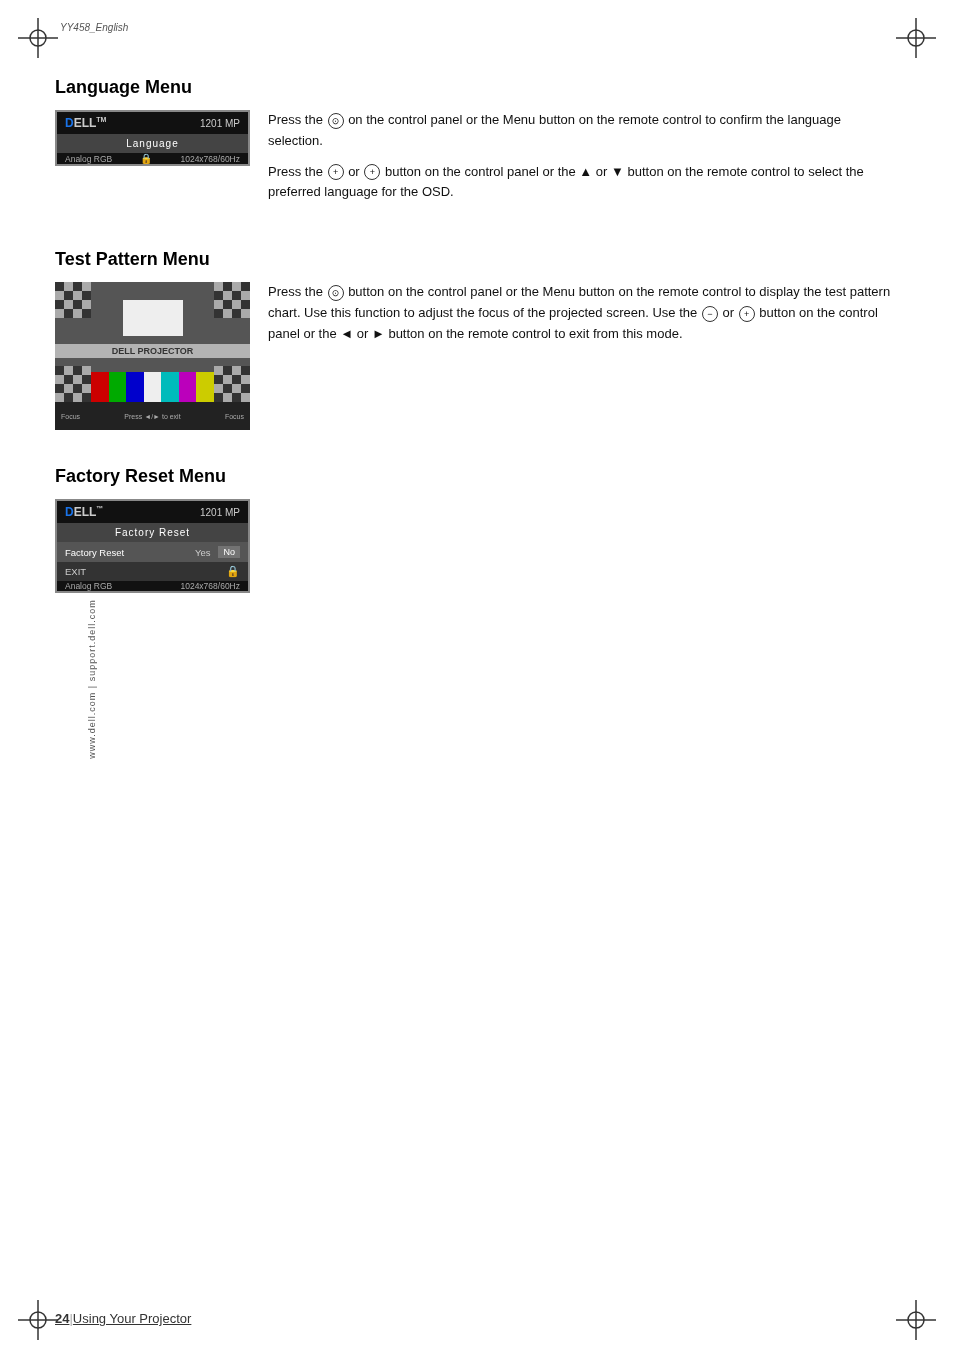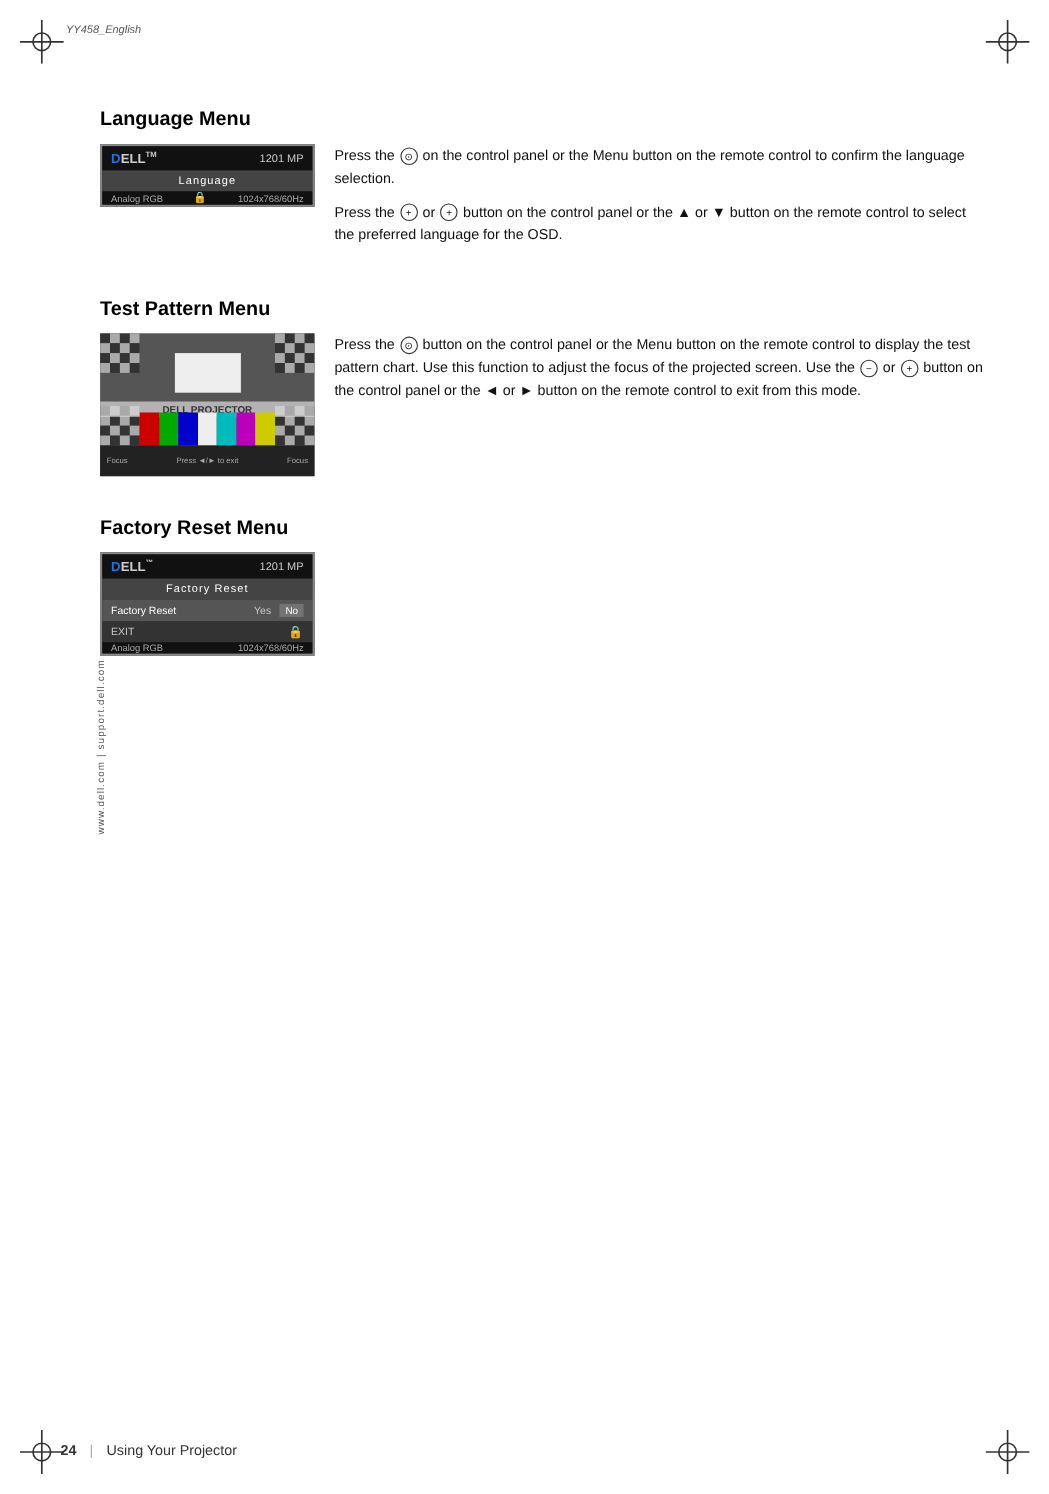--- a/index.html
+++ b/index.html
@@ -44,24 +44,23 @@
       top: 22px;
       left: 60px;
       font-size: 10px;
       color: #555;
       font-style: italic;
     }
 
     
     .main-content {
       position: absolute;
-      top: 98px;
+      top: 77px;
       left: 55px;
       right: 55px;
-      margin-left: 36px;
     }
 
     
     .section-title {
       font-size: 18px;
       font-weight: bold;
       color: #000;
       margin-bottom: 12px;
     }
 
@@ -157,21 +156,21 @@
       line-height: 14px;
       font-size: 9px;
       vertical-align: middle;
       margin: 0 1px;
     }
 
     
     .test-pattern {
       min-width: 195px;
       max-width: 195px;
-      height: 130px;
+      height: 148px;
       background: #555;
       position: relative;
       flex-shrink: 0;
       overflow: hidden;
     }
 
     .test-pattern-inner {
       width: 100%;
       height: 100%;
       position: relative;
@@ -291,23 +290,24 @@
       text-transform: uppercase;
     }
 
     
     .page-footer {
       position: absolute;
       bottom: 32px;
       left: 55px;
       display: flex;
       align-items: center;
-      gap: 12px;
+      gap: 0;
       font-size: 13px;
       color: #333;
+      text-decoration: underline;
     }
     .page-footer .page-num {
       font-weight: bold;
     }
     .page-footer .sep {
       color: #aaa;
     }
     .page-footer .page-label { }
   </style>
 </head>

